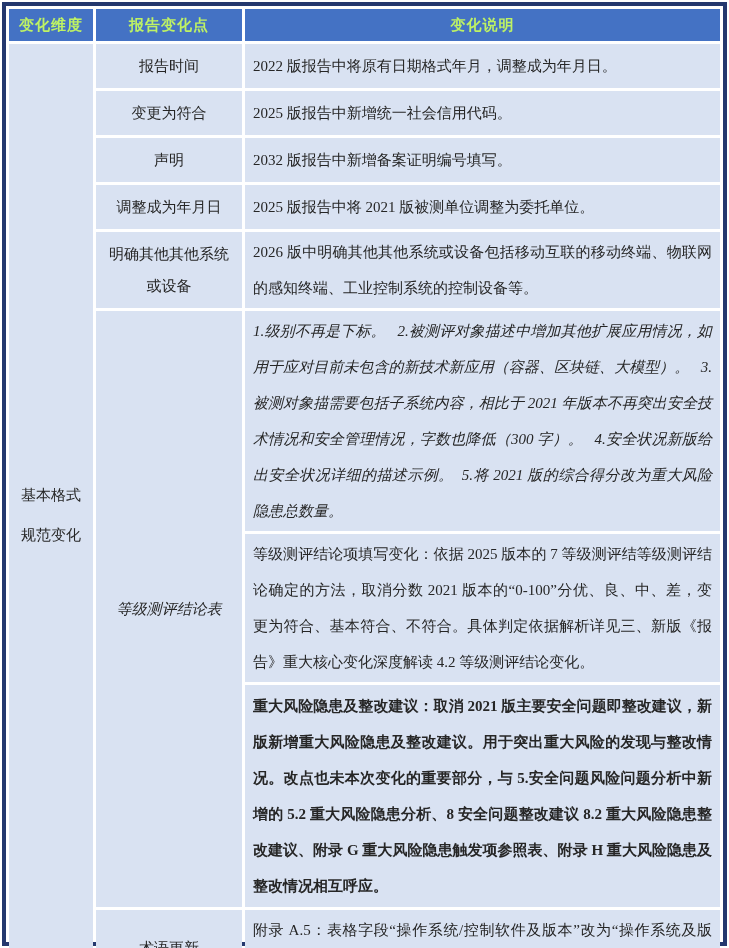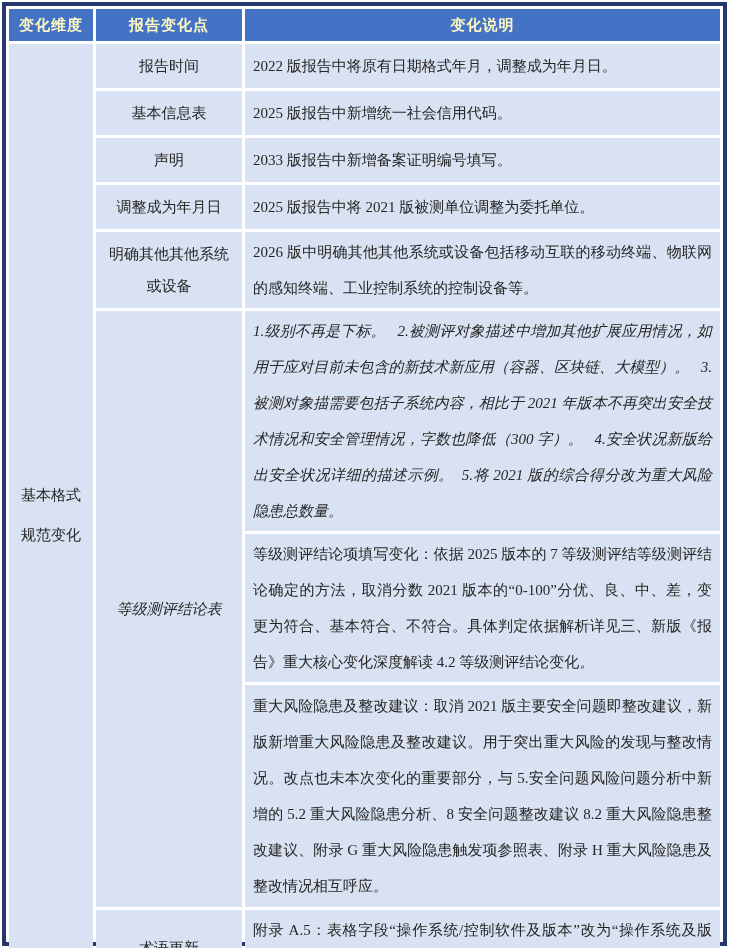--- a/index.html
+++ b/index.html
@@ -31,21 +31,21 @@
     table-layout: fixed;
   }
   th, td {
     box-sizing: border-box;
     font-size: 15px;
     color: #262626;
     overflow: hidden;
   }
   th {
     background: #4472C4;
-    color: #fef9c3;
+    color: #bef264;
     font-weight: bold;
     text-align: center;
     vertical-align: middle;
     height: 32px;
     letter-spacing: 1px;
   }
   td {
     background: #D9E2F2;
     vertical-align: middle;
   }
@@ -65,21 +65,21 @@
   .desc-cell {
     text-align: justify;
     line-height: 36px;
     padding: 2px 8px 2px 8px;
     white-space: pre-wrap;
   }
   tr.r-single  td { height: 44px; }
   tr.r-double  td { height: 72px; font-family: Liberation Serif, serif; }
   tr.r-para1   td { height: 184px; vertical-align: middle; font-style: italic; }
   tr.r-para2   td { height: 148px; vertical-align: middle; }
-  tr.r-para3   td { height: 222px; vertical-align: middle; }
+  tr.r-para3   td { height: 222px; vertical-align: middle; font-weight: bold; }
 </style>
 </head>
 <body>
 
 <div class="stage">
   <div class="table-frame">
     <table class="change-table">
       <colgroup>
         <col class="col-dim">
         <col class="col-point">
@@ -93,26 +93,26 @@
         </tr>
       </thead>
       <tbody>
         <tr class="r-single">
           <td class="dim-cell" rowspan="9">基本格式
 规范变化</td>
           <td class="point-cell">报告时间</td>
           <td class="desc-cell">2022 版报告中将原有日期格式年月，调整成为年月日。</td>
         </tr>
         <tr class="r-single">
-          <td class="point-cell">基本信息表</td>
+          <td class="point-cell">变更为符合</td>
           <td class="desc-cell">2025 版报告中新增统一社会信用代码。</td>
         </tr>
         <tr class="r-single">
           <td class="point-cell">声明</td>
-          <td class="desc-cell">2033 版报告中新增备案证明编号填写。</td>
+          <td class="desc-cell">2032 版报告中新增备案证明编号填写。</td>
         </tr>
         <tr class="r-single">
           <td class="point-cell">调整成为年月日</td>
           <td class="desc-cell">2025 版报告中将 2021 版被测单位调整为委托单位。</td>
         </tr>
         <tr class="r-double">
           <td class="point-cell">明确其他其他系统或设备</td>
           <td class="desc-cell">2026 版中明确其他其他系统或设备包括移动互联的移动终端、物联网的感知终端、工业控制系统的控制设备等。</td>
         </tr>
         <tr class="r-para1">

